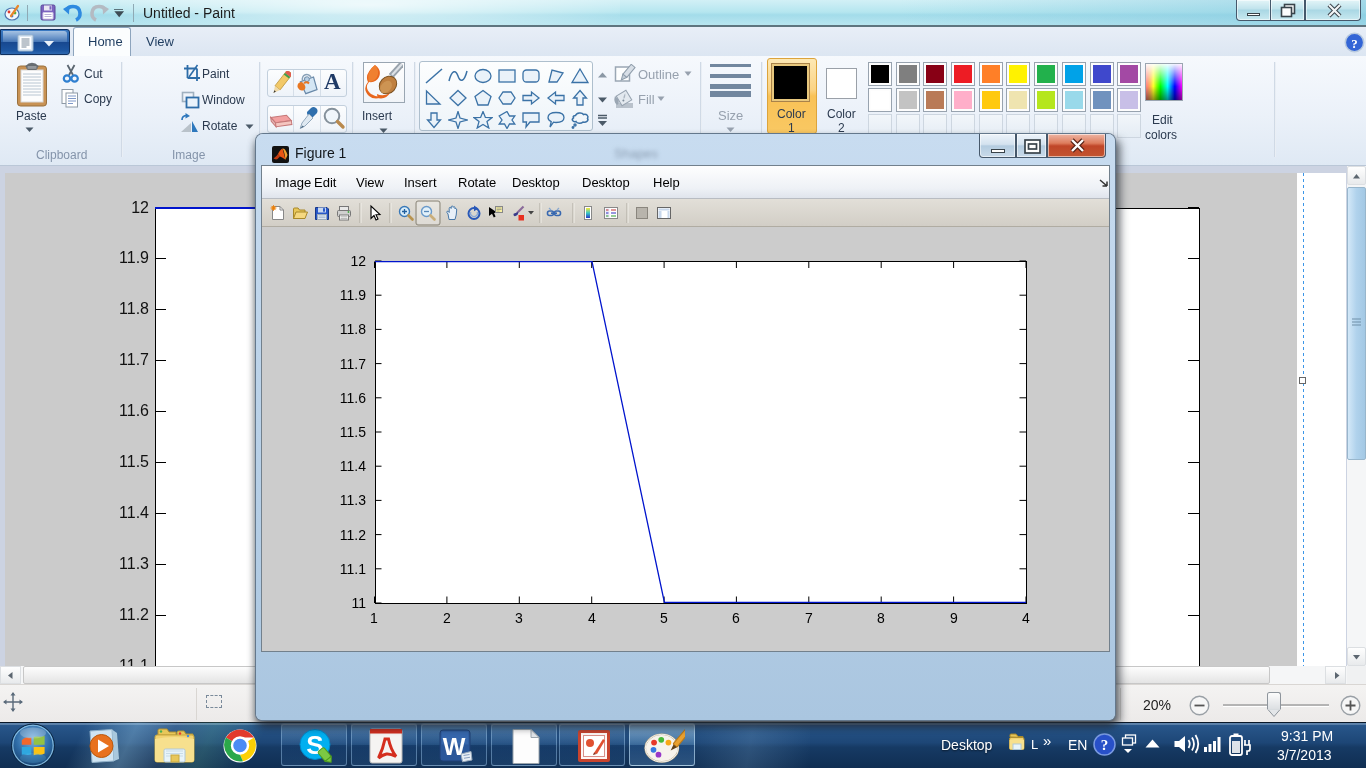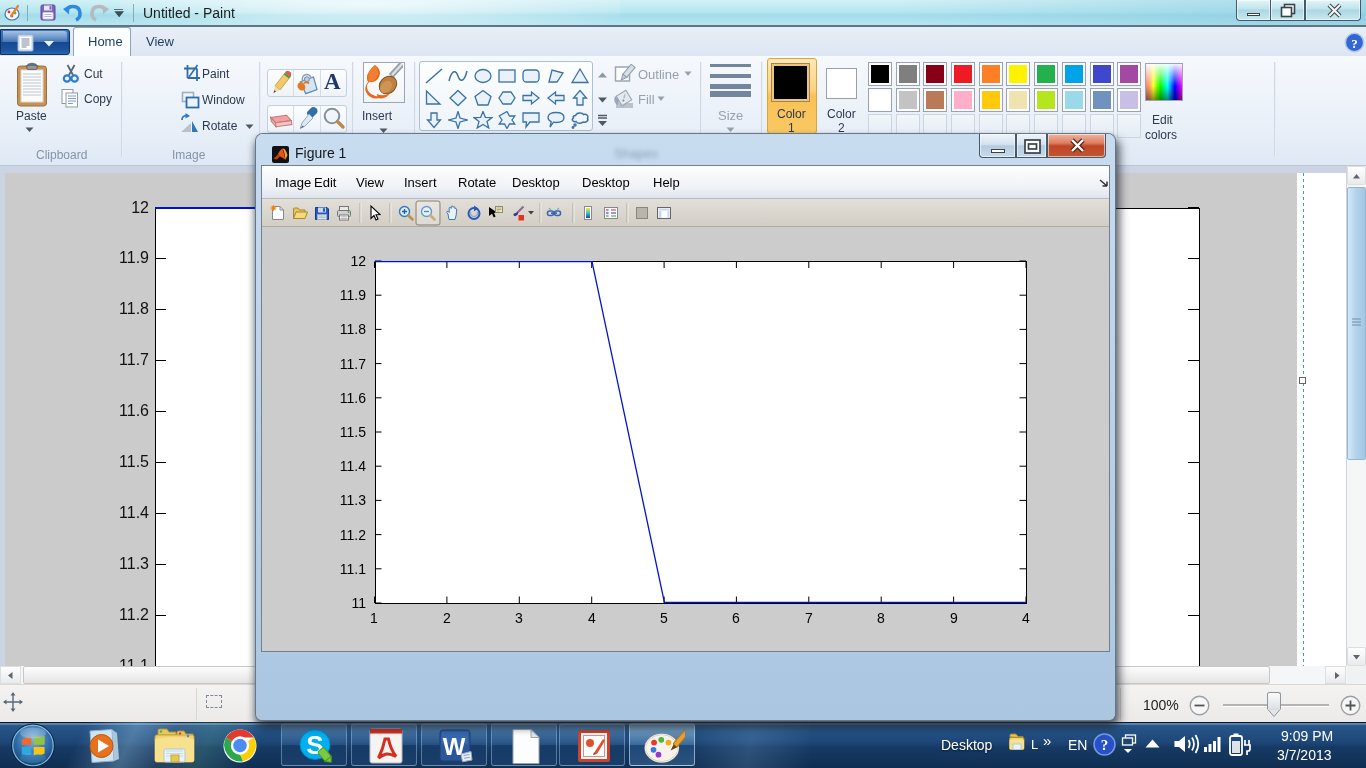--- a/index.html
+++ b/index.html
@@ -461,21 +461,21 @@
         <path d="M10 0 L7.5 3.5 L12.5 3.5 Z M10 20 L7.5 16.5 L12.5 16.5 Z M0 10 L3.5 7.5 L3.5 12.5 Z M20 10 L16.5 7.5 L16.5 12.5 Z" fill="#5a6a7a"></path>
       </svg>
 <div class="abs" style="left:206px;top:10px;width:16px;height:13px;border:1.2px dashed #7a8a9a"></div>
 <div class="abs" style="left:405px;top:9px;width:16px;height:14px;border:1.4px solid #7a8a9a;background:#fff;box-shadow:2px -2px 0 -1px #b8c2cc"></div>
 <div class="abs" style="left:428px;top:12px;font-size:13px;color:#333">1366 × 768px</div>
 <svg class="abs" style="left:606px;top:8px" width="18" height="18" viewBox="0 0 18 18">
         <rect x="1.5" y="1.5" width="15" height="15" fill="#fff" stroke="#8a96a2" stroke-width="1.5"></rect>
         <rect x="4.5" y="1.5" width="9" height="5" fill="#dfe5ea" stroke="#8a96a2" stroke-width="1"></rect>
         <rect x="5.5" y="9.5" width="7" height="7" fill="#dfe5ea" stroke="#8a96a2" stroke-width="1"></rect>
       </svg>
-<div class="abs" style="left:1143px;top:12px;font-size:14px;color:#222">100%</div>
+<div class="abs" style="left:1143px;top:12px;font-size:14px;color:#222">20%</div>
 <svg class="abs" style="left:1189px;top:10px" width="21" height="21" viewBox="0 0 21 21">
         <circle cx="10.5" cy="10.5" r="9.3" stroke="#9aa0a6" stroke-width="1.4" fill="#f6f6f6"></circle>
         <path d="M5.5 10.5 h10" stroke="#555" stroke-width="1.8"></path>
       </svg>
 <div class="abs" style="left:1223px;top:18.5px;width:106px;height:2px;background:#b4b4b4;box-shadow:0 1px 0 #fff"></div>
 <div class="abs" style="left:1267px;top:7px;width:14px;height:17px;border:1px solid #8e959c;border-bottom:none;border-radius:2.5px 2.5px 0 0;background:linear-gradient(180deg,#fcfcfc,#dcdfe2)"></div>
 <svg class="abs" style="left:1267px;top:24px" width="14" height="8" viewBox="0 0 14 8">
         <path d="M0.5 0 L13.5 0 L7 7.5 Z" fill="#e3e6e9" stroke="#8e959c" stroke-width="1"></path>
         <path d="M0.5 0 h13" stroke="#e3e6e9" stroke-width="1.5"></path>
       </svg>
@@ -627,21 +627,21 @@
         <rect x="5.5" y="9" width="3" height="8" fill="#fff"></rect>
         <rect x="10" y="6" width="3" height="11" fill="#fff"></rect>
         <rect x="14.5" y="2" width="3" height="15" fill="#fff"></rect>
       </svg>
 <svg class="abs" style="left:1227px;top:10px" width="26" height="26" viewBox="0 0 26 26">
         <rect x="3" y="4" width="12" height="19" rx="2" fill="none" stroke="#fff" stroke-width="1.8"></rect>
         <rect x="6.5" y="1.5" width="5" height="2.5" fill="#fff"></rect>
         <rect x="5" y="9" width="8" height="12" fill="#fff" opacity=".85"></rect>
         <path d="M18 8 L18 13 M22 8 L22 13 M17 13 L23 13 L23 17 Q23 19 21 19 L20 19 L20 23" stroke="#fff" stroke-width="1.7" fill="none"></path>
       </svg>
-<div class="abs" style="left:1281px;top:6px;font-size:14px;color:#fff">9:09 PM</div>
+<div class="abs" style="left:1281px;top:6px;font-size:14px;color:#fff">9:31 PM</div>
 <div class="abs" style="left:1277px;top:25px;font-size:14px;color:#fff">3/7/2013</div>
     </div>
 
 <div class="abs" id="figwin">
 <div class="abs" style="left:16px;top:12px;width:17px;height:17px;background:#111;border-radius:2px"><svg width="17" height="17" viewBox="0 0 17 17">
           <path d="M1.5 12.5 Q4.5 10.5 6 8 L8 10.5 Q6 13 4 13.5 Z" fill="#c03a10"></path>
           <path d="M6 8 Q8 3.5 10.5 2.5 L13.5 13.8 Q10.5 11.5 8 10.5 Z" fill="#e85515"></path>
           <path d="M10.5 2.5 Q12.5 5.5 13.5 13.8 L15.5 9 Q14 4 12 2.8 Z" fill="#f0a030"></path>
         </svg></div>
 <div class="abs" style="left:39px;top:11px;font-size:14px;color:#12161a">Figure 1</div>

